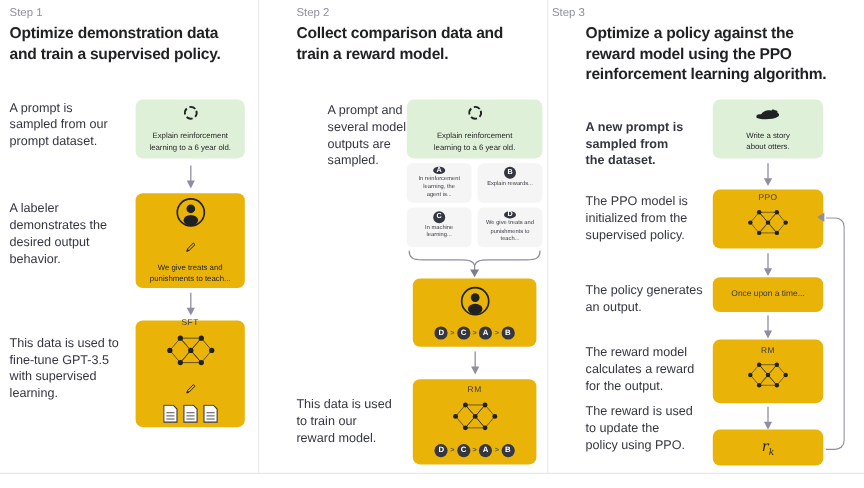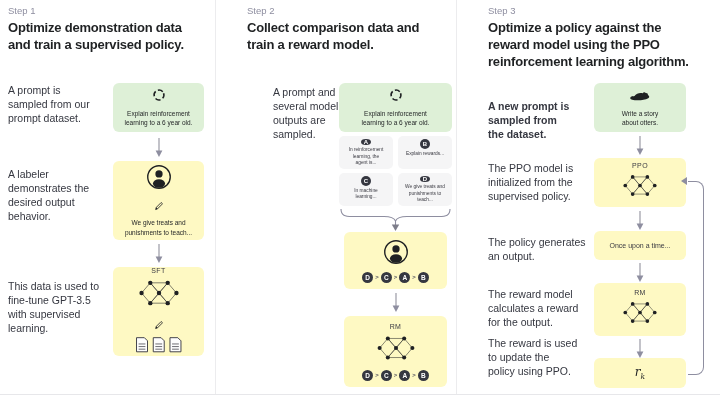--- a/index.html
+++ b/index.html
@@ -6,21 +6,21 @@
   .canvas{position:relative;width:720px;height:407px;background:#ffffff;overflow:hidden;
           font-family:"Liberation Sans","DejaVu Sans",sans-serif;color:#1f2123;}
   .vdiv{position:absolute;top:0;height:394px;width:1px;background:#ececee;}
   .hdiv{position:absolute;left:0;top:394px;width:720px;height:1px;background:#e7e7ea;}
   .step-label{position:absolute;font-size:9.5px;color:#8e8ea0;}
   .heading{position:absolute;font-size:13px;font-weight:bold;line-height:1.32;
            letter-spacing:-0.2px;white-space:pre-line;color:#1f2123;}
   .caption{position:absolute;font-size:10.5px;line-height:1.34;white-space:pre-line;color:#353740;}
   .gbox{position:absolute;background:#def0d7;border-radius:6px;display:flex;flex-direction:column;
         align-items:center;justify-content:center;gap:3px;padding:4px 3px;box-sizing:border-box;}
-  .graybox{position:absolute;background:#fef9c3;border-radius:6px;display:flex;flex-direction:column;
+  .graybox{position:absolute;background:#eab308;border-radius:6px;display:flex;flex-direction:column;
         align-items:center;justify-content:center;gap:3px;padding:4px 3px;box-sizing:border-box;}
   .btext{font-size:6.5px;line-height:1.45;text-align:center;white-space:pre-line;color:#1f2123;}
   .model-label{font-size:7px;letter-spacing:0.4px;color:#3a3a42;}
   .arrow{position:absolute;}
   .cell{position:absolute;background:#f5f5f6;border-radius:5px;display:flex;flex-direction:column;
         align-items:center;justify-content:flex-start;padding:3px 2px;box-sizing:border-box;gap:2px;}
   .cell-letter{width:10px;height:10px;border-radius:50%;background:#353740;color:#fff;
         font-size:6px;font-weight:bold;display:flex;align-items:center;justify-content:center;}
   .cell-text{font-size:4.8px;line-height:1.3;text-align:center;white-space:pre-line;color:#3a3a42;}
   .rank-row{display:flex;align-items:center;gap:2px;}
@@ -227,20 +227,23 @@
     </span>
   </div>
 
   <div class="arrow" style="left:390px;top:292px;">
     <svg width="12" height="22" viewBox="0 0 12 22">
         <line x1="6" y1="1" x2="6" y2="14" stroke="#9a9aa5" stroke-width="1.2"></line>
         <path d="M2.6,13.5 L9.4,13.5 L6,20 Z" fill="#8e8ea0"></path>
       </svg>
   </div>
 
+  <div class="caption" style="left:247px;top:330px;width:100px;">This data is used
+to train our
+reward model.</div>
   <div class="graybox" style="left:344px;top:316px;width:103px;height:71px;">
     <span class="model-label">RM</span>
     <span>
       <svg width="44" height="30" viewBox="0 0 64 44">
         <g stroke="#1f2123" stroke-width="0.9" opacity="0.85">
           <line x1="8" y1="22" x2="20" y2="8"></line>
             <line x1="8" y1="22" x2="20" y2="36"></line>
           <line x1="20" y1="8" x2="32" y2="22"></line>
             <line x1="20" y1="36" x2="32" y2="22"></line>
           <line x1="20" y1="8" x2="44" y2="8"></line>
@@ -267,21 +270,21 @@
       <span class="rank-circle">D</span>
       <span class="rank-sep">&gt;</span>
       <span class="rank-circle">C</span>
       <span class="rank-sep">&gt;</span>
       <span class="rank-circle">A</span>
       <span class="rank-sep">&gt;</span>
       <span class="rank-circle">B</span>
     </span>
   </div>
 
-  <div class="step-label" style="left:488px;top:5px;">Step 3</div>
+  <div class="step-label" style="left:460px;top:5px;">Step 3</div>
   <div class="heading" style="left:488px;top:19px;width:228px;">Optimize a policy against the
 reward model using the PPO
 reinforcement learning algorithm.</div>
 
   <div class="caption" style="left:488px;top:99px;width:100px;font-weight:bold;">A new prompt is
 sampled from
 the dataset.</div>
   <div class="gbox" style="left:594px;top:83px;width:92px;height:49px;">
     <span>
       <svg width="22" height="12" viewBox="0 0 24 13">

